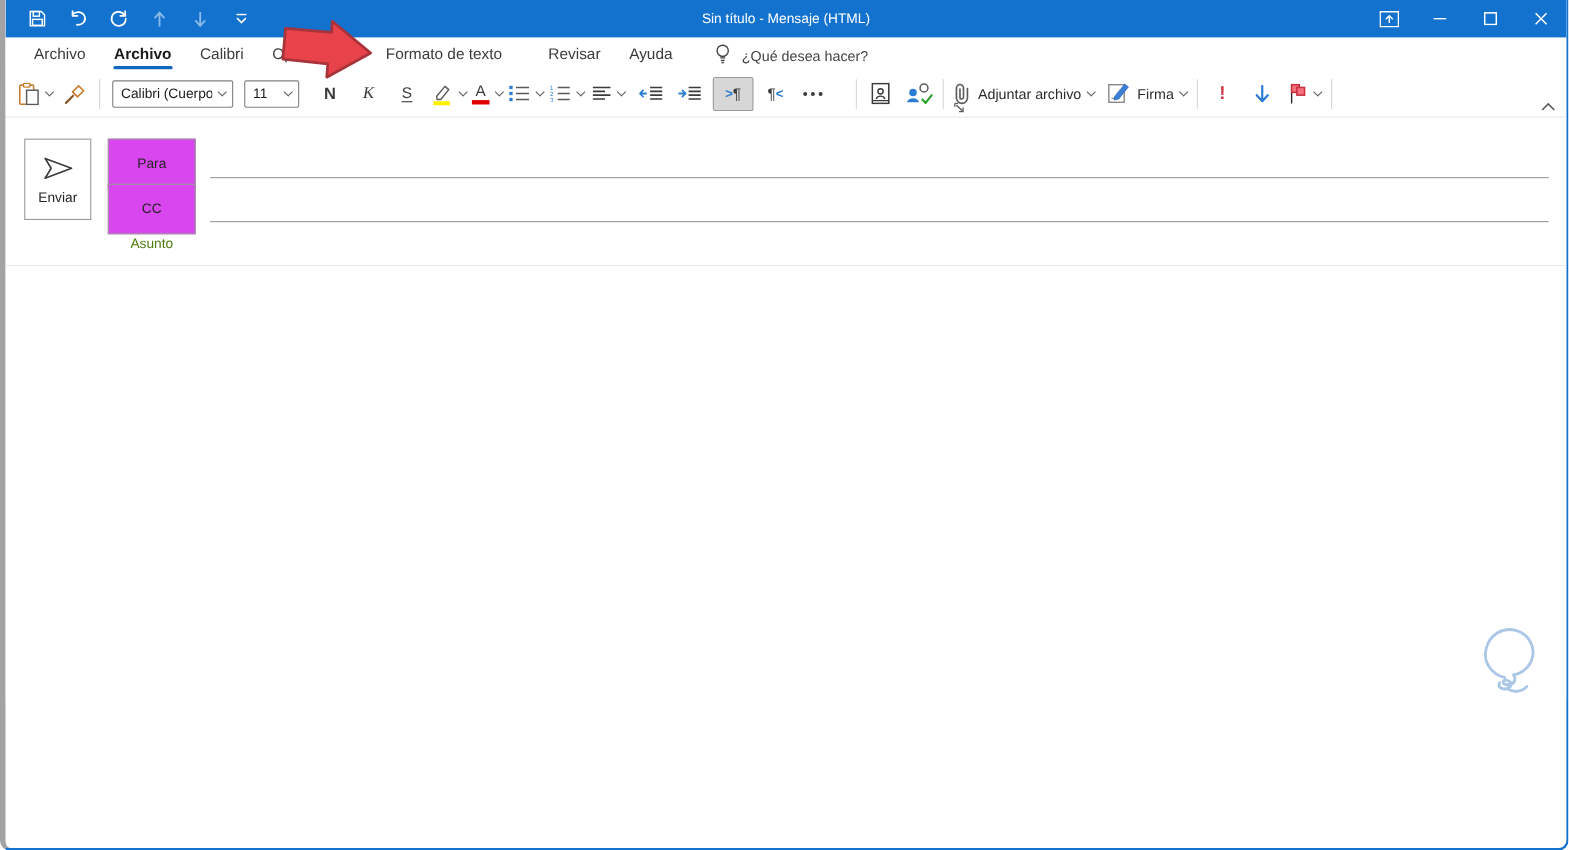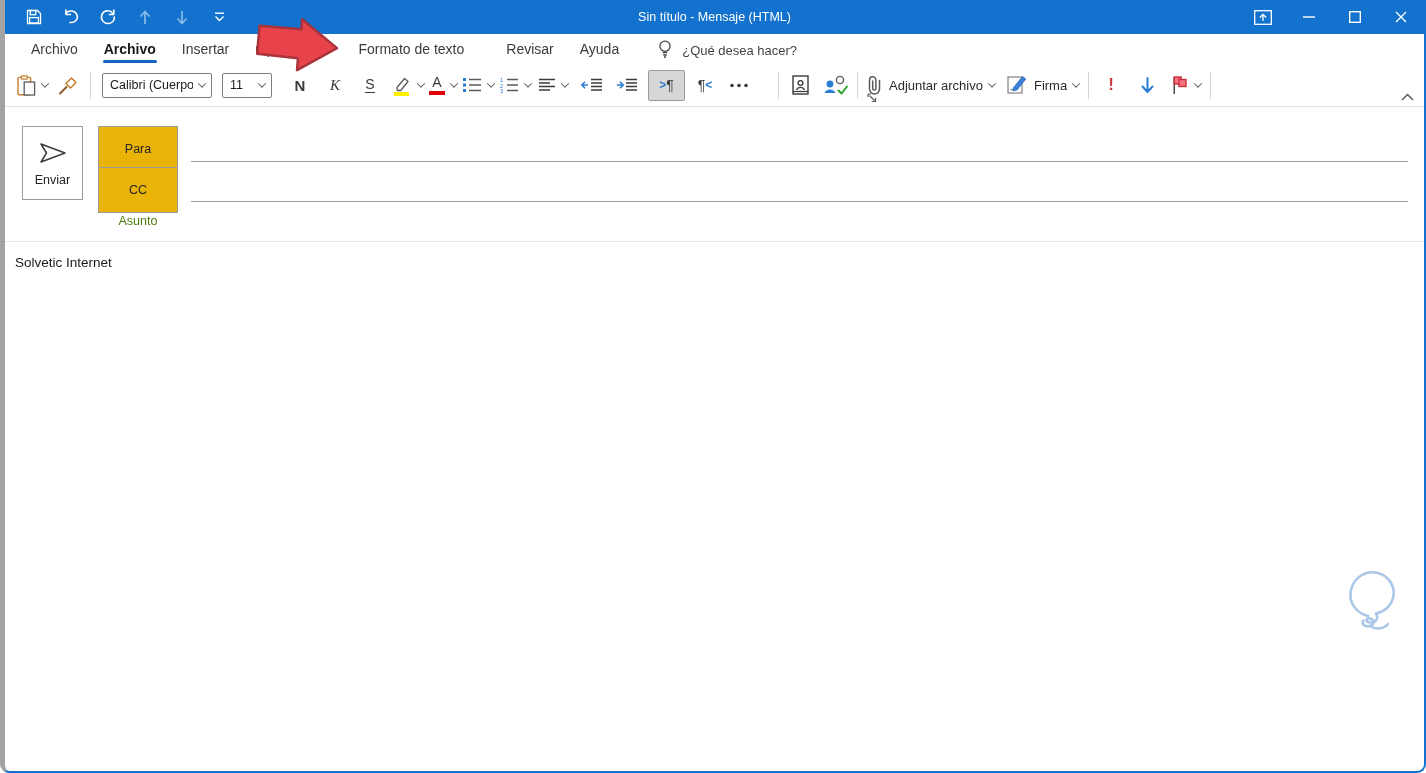--- a/index.html
+++ b/index.html
@@ -40,21 +40,21 @@
   .und-l  { font-size:14px; border-bottom:1.6px solid #3B3B3B; line-height:1.1; }
   .attach-label, .firma-label { font-size:13px; color:#2b2b2b; margin-left:7px; white-space:nowrap; }
   .importance { color:#CE3B47; font-weight:800; font-size:17px; }
   .launcher { position:absolute; left:862px; top:29px; }
   .collapse { position:absolute; right:10px; bottom:5px; }
 
   
   .compose-header { position:relative; height:135px; background:#fff; border-bottom:1px solid #E5E5E5; }
   .send-btn { position:absolute; left:17px; top:19px; width:61px; height:74px; background:#fff; border:1px solid #9B9B9B;
               display:flex; flex-direction:column; align-items:center; justify-content:center; gap:7px; font-size:12.5px; color:#252525; }
-  .addr-btn { position:absolute; left:93px; width:80px; height:46px; background:#eab308; border:1px solid #9B9B9B;
+  .addr-btn { position:absolute; left:93px; width:80px; height:46px; background:#d946ef; border:1px solid #9B9B9B;
               display:flex; align-items:center; justify-content:center; font-size:12.5px; color:#252525; }
   .to-btn { top:19px; } .cc-btn { top:60px; }
   .field-line { position:absolute; left:186px; right:16px; height:30px; border:none; border-bottom:1px solid #9B9B9B; background:transparent; font-size:13px; outline:none; }
   .to-line { top:25px; } .cc-line { top:65px; }
   .subject-label { position:absolute; left:93px; top:107px; width:80px; text-align:center; font-size:12.5px; color:#4d7c0f; }
 
   
   .message-body { position:relative; height:396px; background:#fff; }
   .body-text { padding:13px 0 0 10px; font-size:13.5px; color:#1a1a1a; }
   .watermark { position:absolute; right:14px; bottom:2px; }
@@ -129,21 +129,21 @@
         <svg width="12" height="12" viewBox="0 0 12 12">
             <path d="M1 1 L11 11 M11 1 L1 11" stroke="#fff" stroke-width="1.4"></path>
           </svg>
       </span>
     </div>
   </div>
 
   <div class="tabrow">
     <span class="tab">Archivo</span>
     <span class="tab active">Archivo</span>
-    <span class="tab">Insertar</span>
+    <span class="tab">Calibri</span>
     <span class="tab">Opciones</span>
     <span class="tab" style="margin-left:18px">Formato de texto</span>
     <span class="tab" style="margin-left:16px">Revisar</span>
     <span class="tab">Ayuda</span>
     <span class="tellme">
       <span>
         <svg width="14" height="18" viewBox="0 0 14 18">
             <circle cx="7" cy="6.2" r="5.1" fill="none" stroke="#444" stroke-width="1.3"></circle>
             <path d="M4.8 12.6 H9.2 M5.3 15 H8.7 M6 17 H8" stroke="#444" stroke-width="1.3"></path>
           </svg>
@@ -369,21 +369,20 @@
       <span>Enviar</span>
     </button>
     <button class="addr-btn to-btn">Para</button>
     <button class="addr-btn cc-btn">CC</button>
     <input class="field-line to-line" value="" style="">
     <input class="field-line cc-line" value="" style="">
     <span class="subject-label">Asunto</span>
   </div>
 
   <div class="message-body">
-    <div class="body-text">Solvetic Internet</div>
     <span class="watermark">
       <svg width="74" height="76" viewBox="0 0 74 76">
         <g fill="none" stroke="#AAC7E8" stroke-width="2.6" stroke-linecap="round">
           <path d="M32 56 C20 53 12 42 15 30 C18 17 30 10 42 13 C53 16 60 27 57 38 C55 46 48 52 40 53.5"></path>
           <path d="M40 53.5 C43 58 40 63 34 62.5 C29.5 62 29.5 57.5 34 58.5 C38.5 59.5 39 64.5 34 66 C29 67.5 25 64 27.5 60.5"></path>
           <path d="M34 66 C40 70 48 69 52 64"></path>
         </g>
       </svg>
     </span>
   </div>

